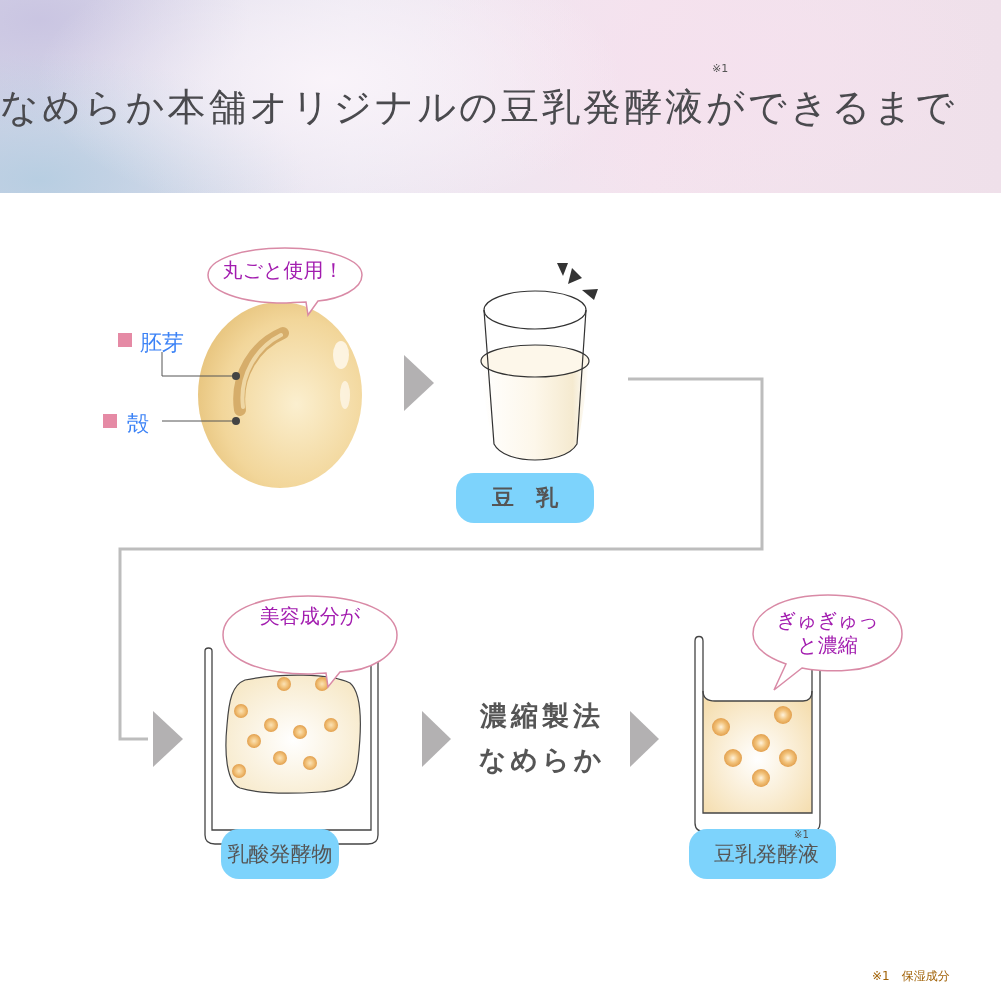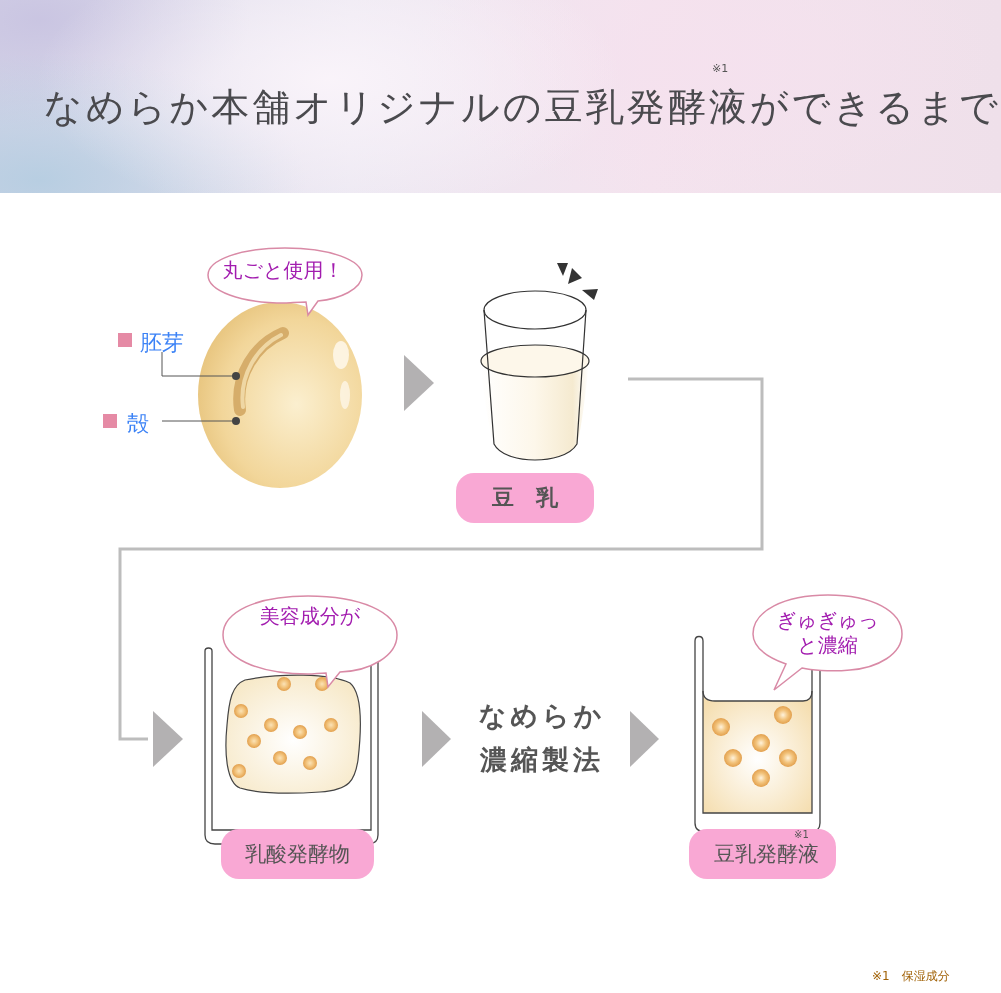--- a/index.html
+++ b/index.html
@@ -7,24 +7,24 @@
          font-family:"DejaVu Sans", "Liberation Sans", sans-serif; color:#4a4a4a; }
   .abs { position:absolute; }
   .header { left:0; top:0; width:1001px; height:193px;
     background:
       radial-gradient(ellipse 420px 200px at 330px 80px, rgba(250,244,250,0.95), rgba(250,244,250,0) 70%),
       radial-gradient(ellipse 380px 180px at 40px 180px, rgba(180,205,225,0.9), rgba(180,205,225,0) 70%),
       radial-gradient(ellipse 300px 160px at 40px 20px, rgba(200,195,225,0.9), rgba(200,195,225,0) 70%),
       radial-gradient(ellipse 420px 200px at 700px 60px, rgba(245,225,238,0.9), rgba(245,225,238,0) 70%),
       linear-gradient(90deg, #d7d6e8 0%, #ece8f2 35%, #f4e3ee 65%, #efe0ea 100%);
   }
-  .title { left:0; width:1001px; top:82px; text-align:right; font-family:"DejaVu Serif", "Liberation Serif", serif;
+  .title { left:0; width:1001px; top:82px; text-align:left; font-family:"DejaVu Serif", "Liberation Serif", serif;
     font-size:38px; letter-spacing:3px; color:#4a4a4e; font-weight:normal; }
   .title-note { left:712px; top:62px; font-size:11px; color:#555; }
-  .pill { background:#f9a8d4; border-radius:18px; text-align:center; color:#555; font-weight:bold; }
+  .pill { background:#7dd3fc; border-radius:18px; text-align:center; color:#555; font-weight:bold; }
   .bubble-text { text-align:center; color:#a21caf; font-size:20px; line-height:25px; }
   .label-sq { width:14px; height:14px; background:#e58aa5; }
   .label-txt { font-size:22px; color:#3b82f6; }
   .process-text { font-size:27px; font-weight:bold; color:#555; letter-spacing:4px; text-align:center; line-height:44px; }
   .footnote { font-size:12px; color:#a16207; }
   svg { overflow:visible; }
 </style>
 </head>
 <body>
 
@@ -120,25 +120,25 @@
     <circle cx="110" cy="118" r="7" fill="url(#dotG)"></circle>
     <circle cx="39" cy="126" r="7" fill="url(#dotG)"></circle>
   </g>
 </svg>
 <svg class="abs" style="left:220px;top:593px" width="180" height="95">
   <path d="M88,3 C140,3 177,19 177,42 C177,63 150,78 120,79 L108,94 L106,80 C100,80 94,81 88,81 C36,81 3,64 3,42 C3,19 36,3 88,3 Z" fill="#fff" stroke="#d98aa6" stroke-width="1.5"></path>
 </svg>
 <div class="abs bubble-text" style="left:225px;top:604px;width:170px;">
   <div>美容成分が</div>
 </div>
-<div class="abs pill" style="left:221px;top:829px;width:153px;height:50px;line-height:50px;font-size:21px;font-weight:normal;text-align:center;">乳酸発酵物</div>
+<div class="abs pill" style="left:221px;top:829px;width:118px;height:50px;line-height:50px;font-size:21px;font-weight:normal;text-align:center;">乳酸発酵物</div>
 
 <div class="abs process-text" style="left:452px;top:694px;width:180px;">
+  <div>濃縮製法</div>
   <div>なめらか</div>
-  <div>濃縮製法</div>
 </div>
 
 <svg class="abs" style="left:690px;top:633px" width="140" height="210">
   <defs>
     <radialGradient id="liqG" cx="50%" cy="55%" r="65%">
       <stop offset="0%" stop-color="#ffffff"></stop>
       <stop offset="100%" stop-color="#f5deb0"></stop>
     </radialGradient>
     <radialGradient id="dotG2" cx="50%" cy="50%" r="50%">
       <stop offset="0%" stop-color="#fff3dc"></stop>

